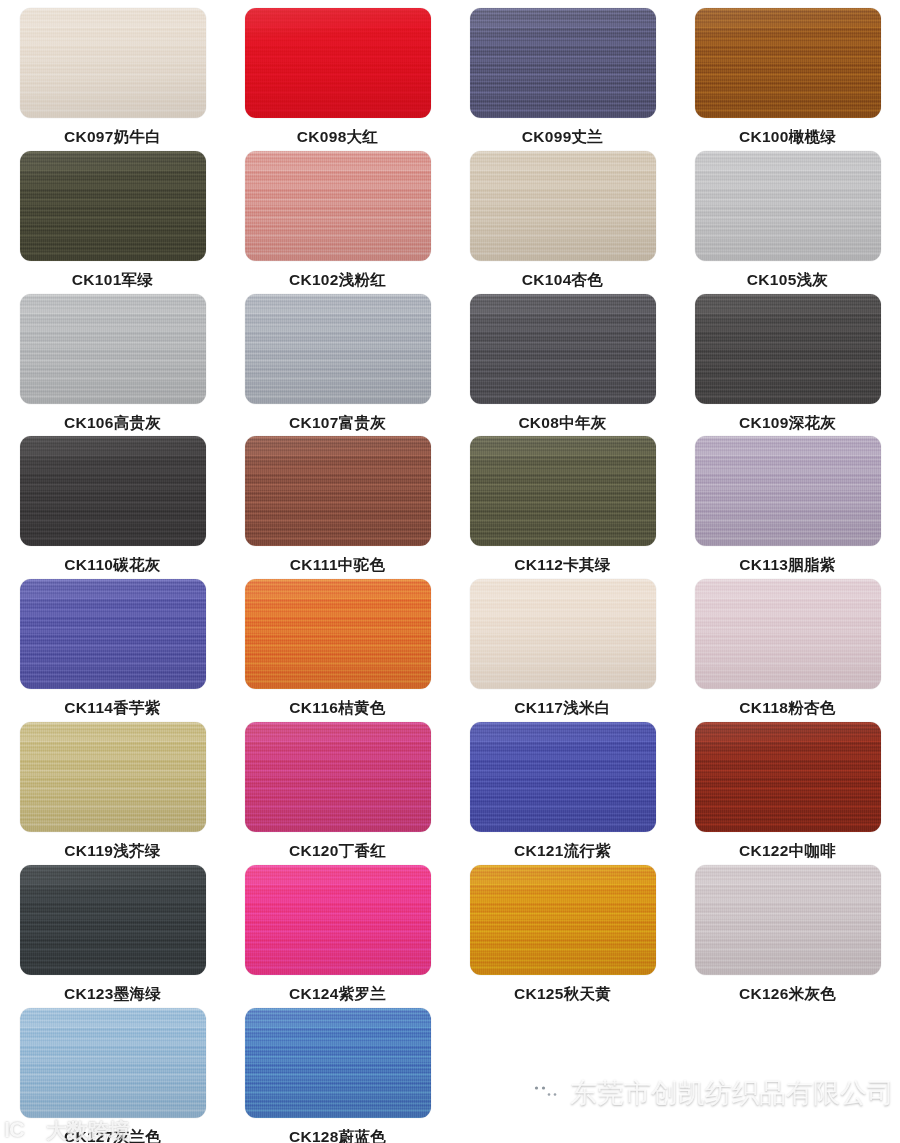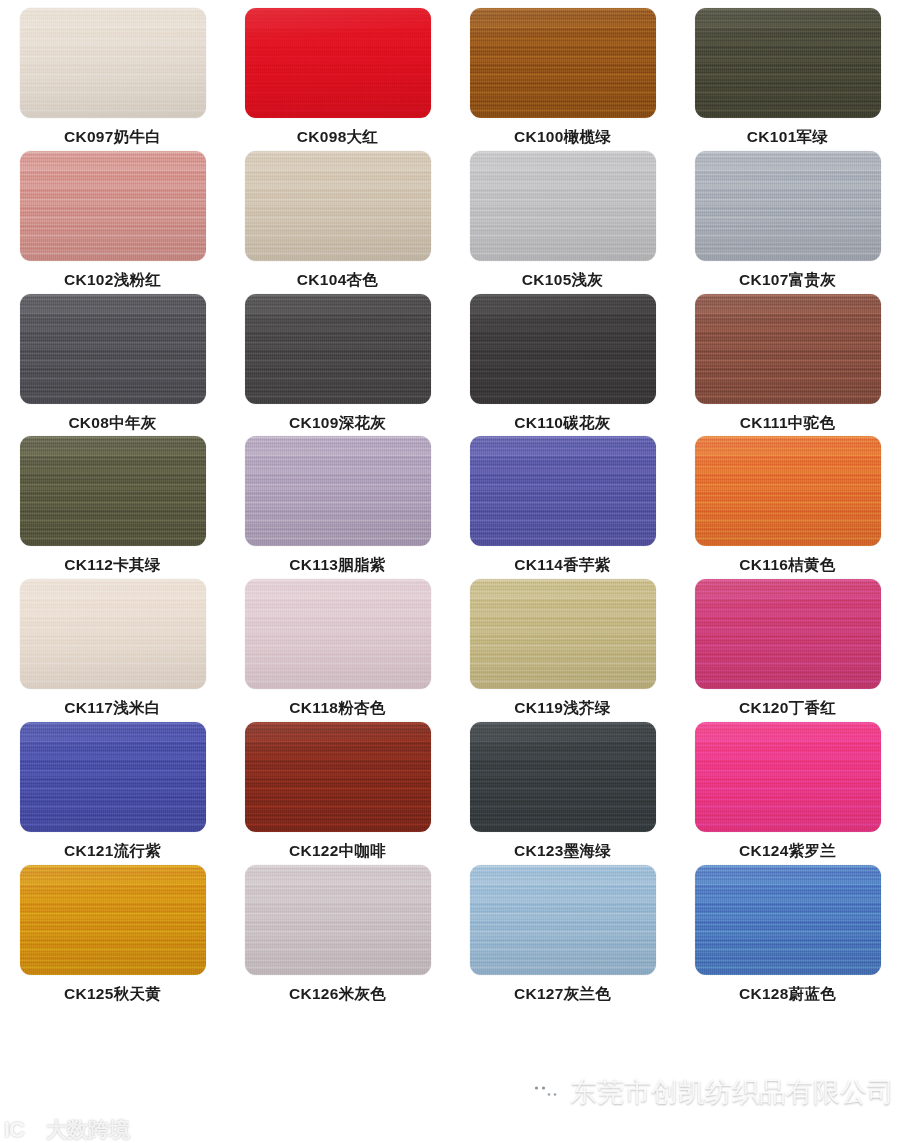--- a/index.html
+++ b/index.html
@@ -93,20 +93,21 @@
     color: #1d1d1d;
     letter-spacing: 0.3px;
     white-space: nowrap;
     text-align: center;
   }
 
   
   .watermark {
     position: absolute;
     display: flex;
+    align-items: center;
     pointer-events: none;
     user-select: none;
   }
   #watermark-brand {
     left: 4px;
     bottom: 2px;
     gap: 6px;
   }
   #watermark-brand .wm-logo {
     font-size: 22px;
@@ -158,20 +159,27 @@
         <div class="label">CK097奶牛白</div>
       </div>
       <div class="cell">
         <div class="swatch" style="background: rgb(226, 16, 32);">
           <div class="tex"></div>
           <div class="sheen"></div>
         </div>
         <div class="label">CK098大红</div>
       </div>
       <div class="cell">
+        <div class="swatch" style="background: rgb(91, 91, 125);">
+          <div class="tex"></div>
+          <div class="sheen"></div>
+        </div>
+        <div class="label">CK099丈兰</div>
+      </div>
+      <div class="cell">
         <div class="swatch" style="background: rgb(151, 87, 28);">
           <div class="tex"></div>
           <div class="sheen"></div>
         </div>
         <div class="label">CK100橄榄绿</div>
       </div>
       <div class="cell">
         <div class="swatch" style="background: rgb(74, 74, 56);">
           <div class="tex"></div>
           <div class="sheen"></div>
@@ -191,20 +199,27 @@
           <div class="sheen"></div>
         </div>
         <div class="label">CK104杏色</div>
       </div>
       <div class="cell">
         <div class="swatch" style="background: rgb(196, 196, 198);">
           <div class="tex"></div>
           <div class="sheen"></div>
         </div>
         <div class="label">CK105浅灰</div>
+      </div>
+      <div class="cell">
+        <div class="swatch" style="background: rgb(185, 187, 189);">
+          <div class="tex"></div>
+          <div class="sheen"></div>
+        </div>
+        <div class="label">CK106高贵灰</div>
       </div>
       <div class="cell">
         <div class="swatch" style="background: rgb(173, 178, 187);">
           <div class="tex"></div>
           <div class="sheen"></div>
         </div>
         <div class="label">CK107富贵灰</div>
       </div>
       <div class="cell">
         <div class="swatch" style="background: rgb(85, 84, 90);">

